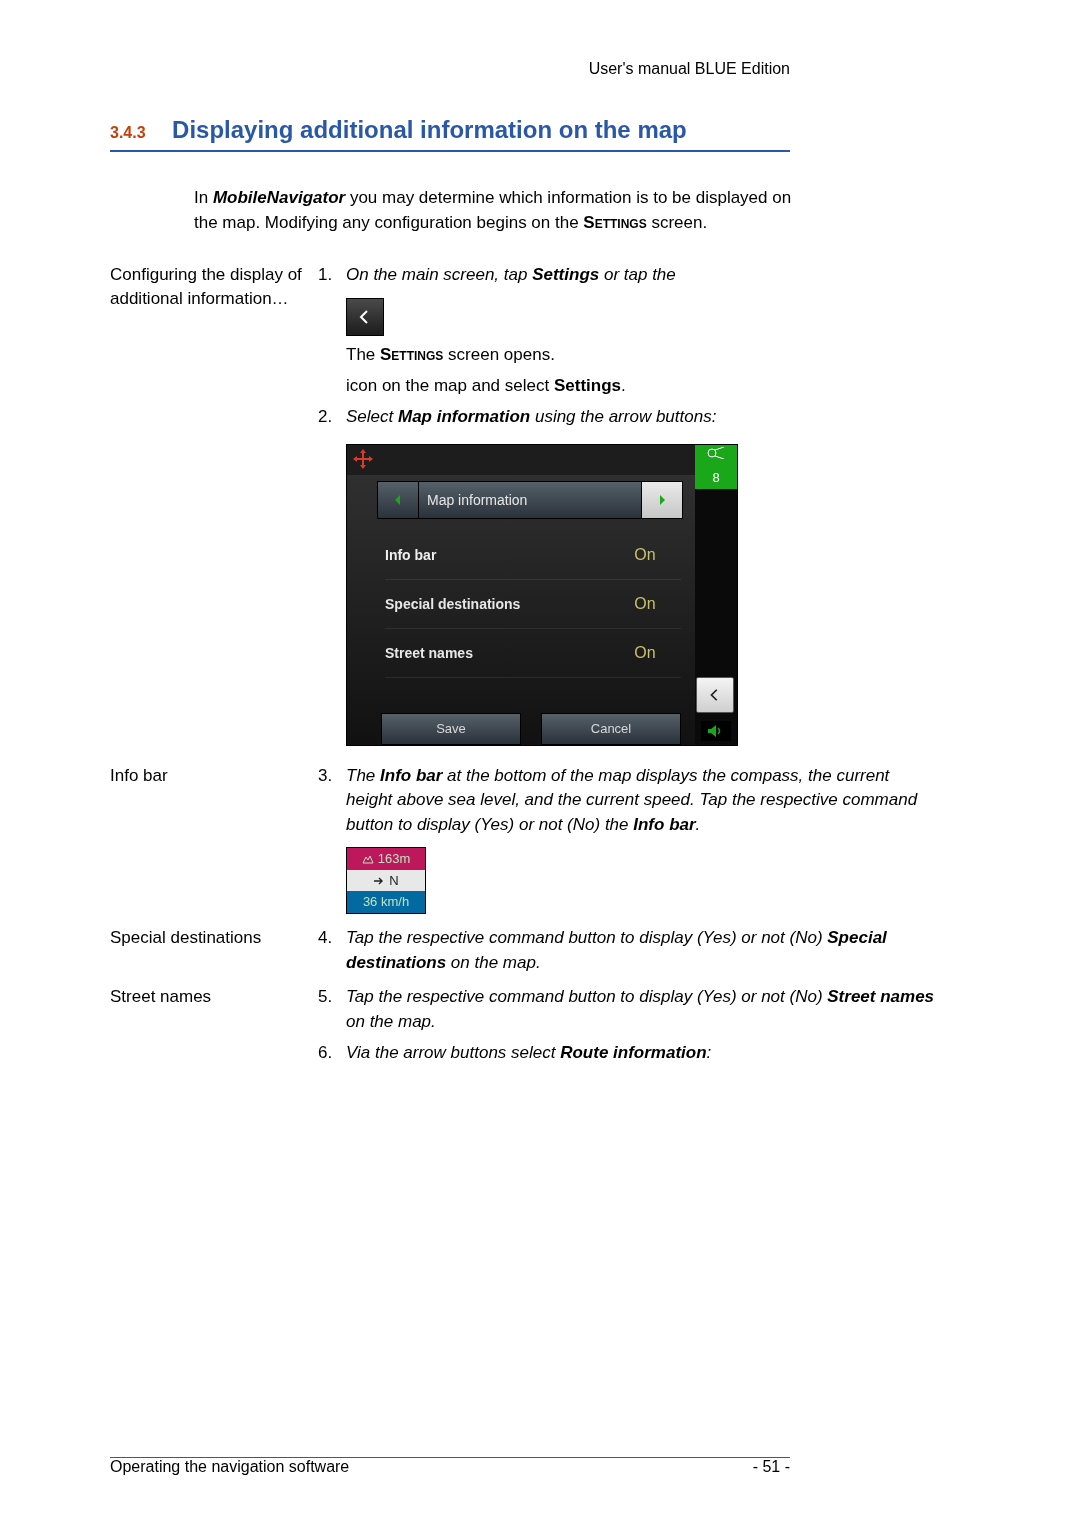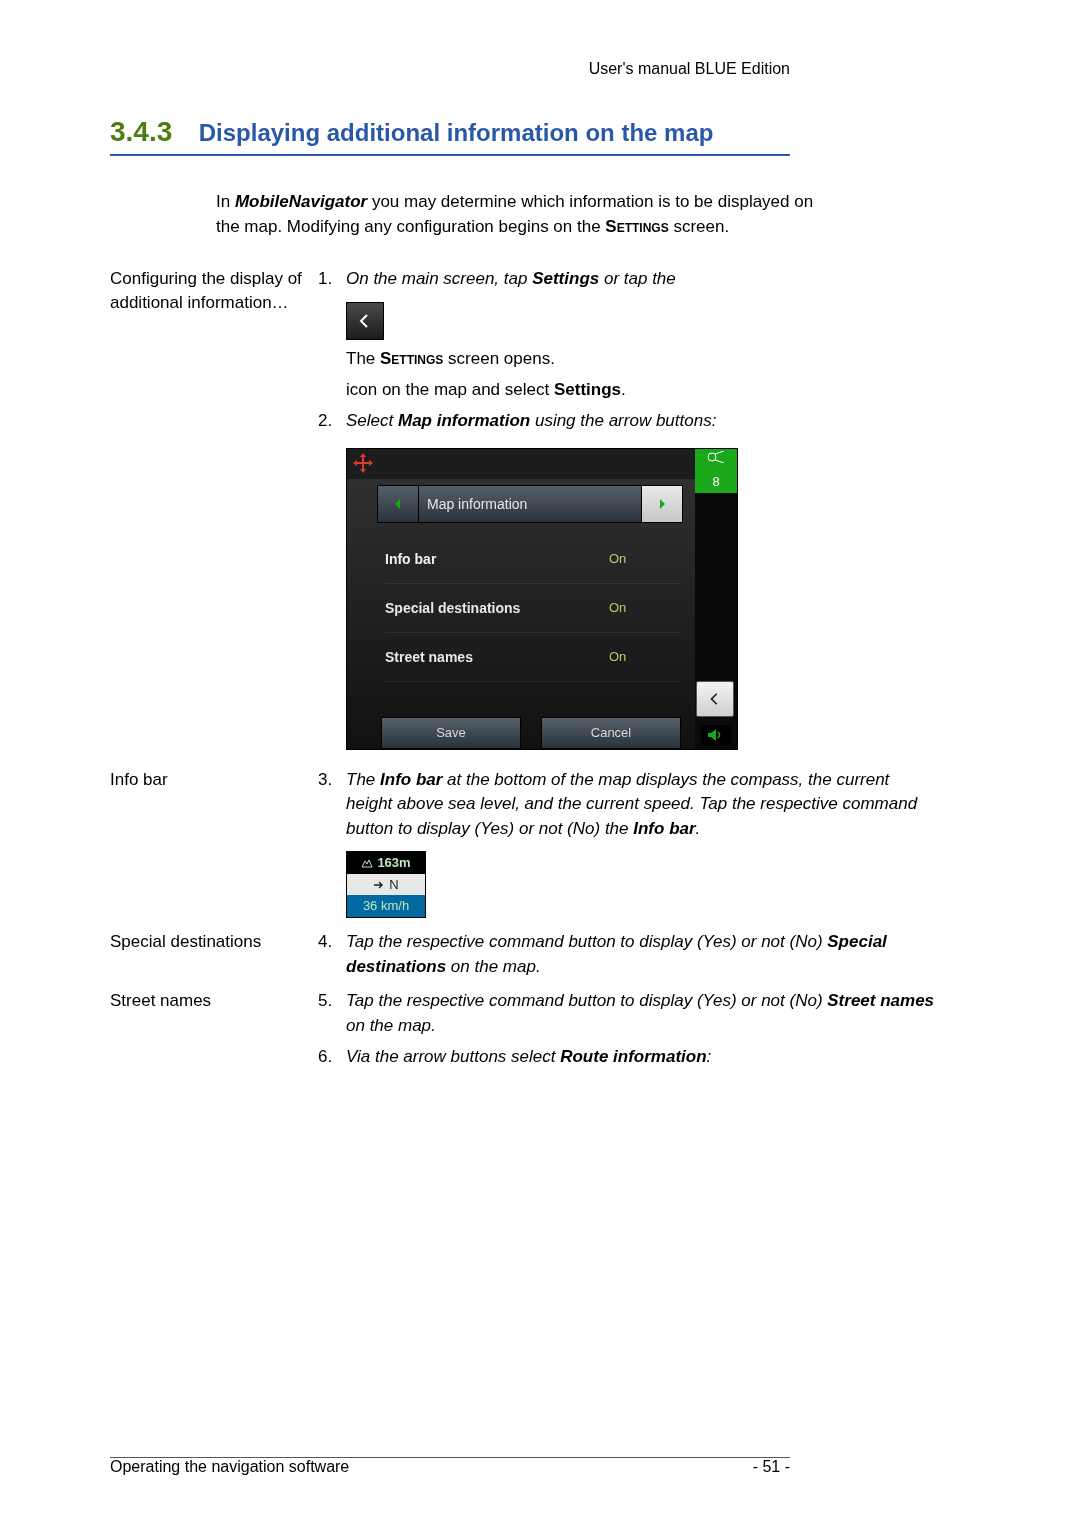--- a/index.html
+++ b/index.html
@@ -21,32 +21,32 @@
     font-size: 16px;
     margin-bottom: 38px;
   }
   .section-heading {
     border-bottom: 2px solid #2a58a8;
     padding-bottom: 6px;
     margin-bottom: 34px;
   }
   .section-heading .num {
     font-weight: bold;
-    font-size: 28px;
-    color: #4d7c0f;
+    font-size: 16px;
+    color: #c2410c;
     display: inline-block;
     margin-right: 22px;
   }
   .section-heading .title {
     font-weight: bold;
     font-size: 24px;
     color: #2a58a8;
   }
   .intro {
-    margin-left: 106px;
+    margin-left: 84px;
     font-size: 17px;
     line-height: 1.45;
     margin-bottom: 28px;
     width: 620px;
   }
   .sc { font-variant: small-caps; }
   .row {
     display: flex;
     margin-bottom: 4px;
   }
@@ -201,21 +201,22 @@
   }
   .dev-list-label {
     flex: 1;
     color: #e8e8e8;
     font-weight: bold;
     font-size: 14px;
   }
   .dev-list-val {
     width: 72px;
     color: #c8c26a;
-    font-size: 13px;
+    font-size: 16px;
+    text-align: center;
   }
   .dev-row1 .dev-list-label { color:#f0f0f0; }
   .dev-bottom {
     position: absolute;
     bottom: 0; left: 34px;
     width: 300px;
     display: flex;
     gap: 20px;
   }
   .dev-bottom-btn {
@@ -232,21 +233,21 @@
   
   .infobar {
     margin: 10px 0 8px 28px;
     width: 78px;
     border: 1px solid #000;
     font-size: 13px;
     color: #bde4bd;
     text-align: center;
     line-height: 1.5;
   }
-  .infobar .r1 { background:#000000; padding:1px 0; display:flex;align-items:center;justify-content:center;gap:4px;font-weight:bold;}
+  .infobar .r1 { background:#be185d; padding:1px 0; display:flex;align-items:center;justify-content:center;gap:4px;}
   .infobar .r2 { background:#e8e8e8; color:#222; padding:1px 0; display:flex;align-items:center;justify-content:center;gap:4px;}
   .infobar .r3 { background:#0369a1; padding:1px 2px;}
 
   .footer {
     position: absolute;
     bottom: 52px;
     left: 110px;
     right: 110px;
     border-top: 1px solid #555;
     display: flex;

